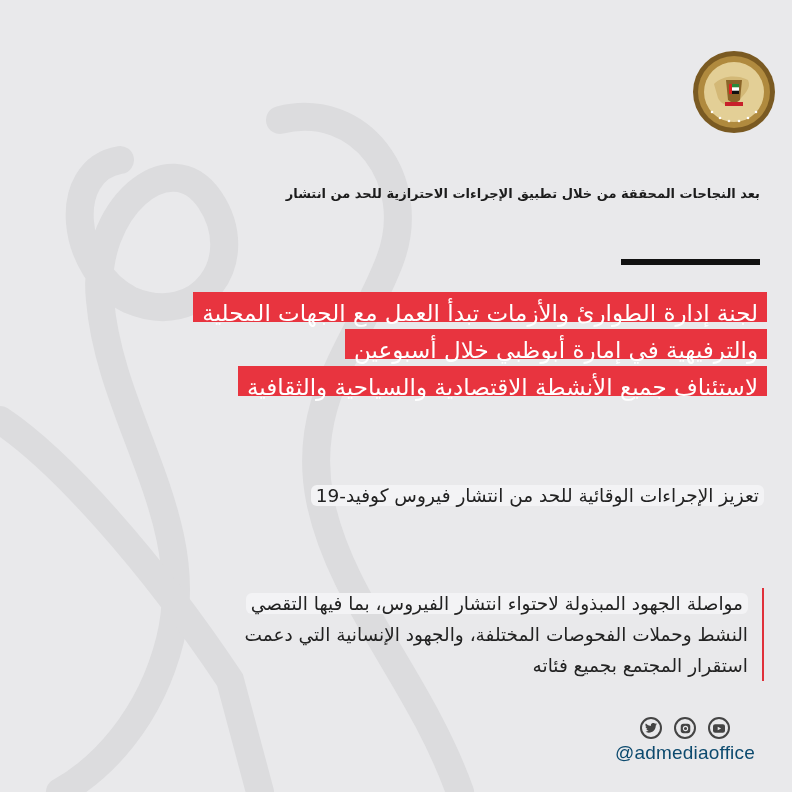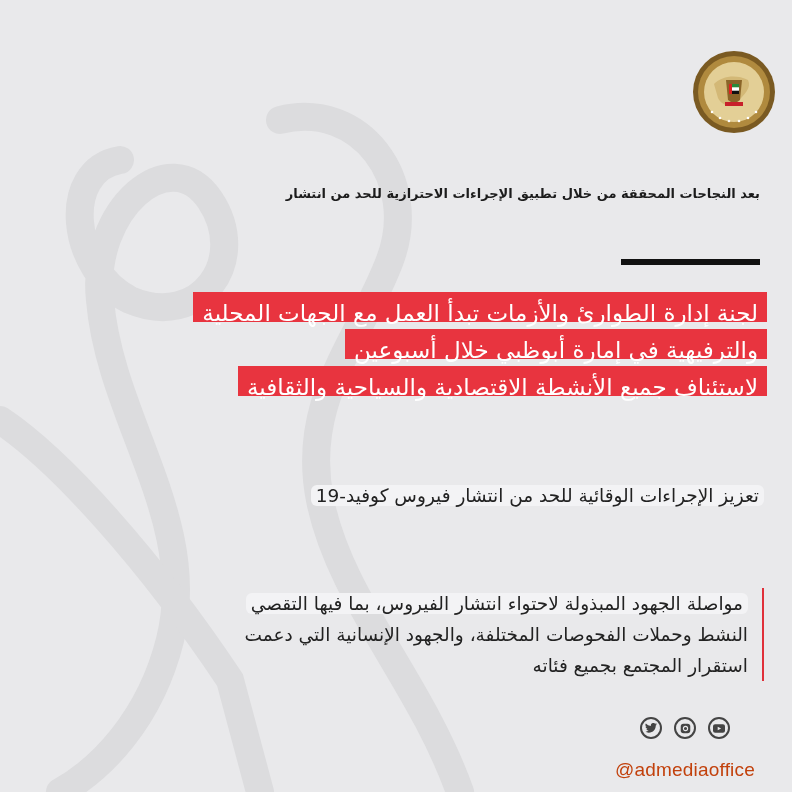--- a/index.html
+++ b/index.html
@@ -17,21 +17,21 @@
   .hl-line { background:#e8343f; color:#fff; direction:rtl; font-size:23px; font-weight:normal; height:30px; line-height:42px; padding:0 9px; white-space:nowrap; }
   .bullet { position:absolute; right:28px; direction:rtl; display:flex; }
   .bullet-marker { width:2px; background:#e0303a; margin-left:14px; }
   .bullet-text { font-size:18.5px; color:#222; line-height:31px; text-align:right; white-space:nowrap; }
   .hl-soft { background:#f3f3f5; border-radius:6px; padding:0 5px; }
   .b1 { top:480px;flex-direction:column; }
   .b2 { top:576px;margin-top:12px; }
   .social { position:absolute; left:600px; top:717px; width:170px; text-align:center; }
   .icons { display:flex; justify-content:center; gap:12px; }
   .soc { width:22px; height:22px; border:2px solid #444; border-radius:50%; display:flex; align-items:center; justify-content:center; box-sizing:border-box; }
-  .handle { font-family:"Liberation Sans", sans-serif; font-size:19px; color:#c2410c; margin-top:20px; letter-spacing:0.2px; }
+  .handle { font-family:"Liberation Sans", sans-serif; font-size:19px; color:#0c4a6e; margin-top:3px; letter-spacing:0.2px; }
 </style>
 </head>
 <body>
 
 <svg class="watermark" viewBox="0 0 792 792">
   <g fill="none" stroke="#dcdcde" stroke-width="28" stroke-linecap="round">
     <path d="M120 160 C 60 170, 70 270, 130 300 C 200 330, 250 260, 210 200 C 170 140, 90 210, 100 300 C 110 420, 200 520, 170 640 C 150 720, 100 770, 60 792"></path>
     <path d="M0 420 C 60 460, 150 560, 230 680 L 260 792"></path>
     <path d="M280 120 C 360 100, 420 180, 390 260 C 360 340, 300 400, 320 500 C 340 600, 420 680, 460 792"></path>
   </g>

